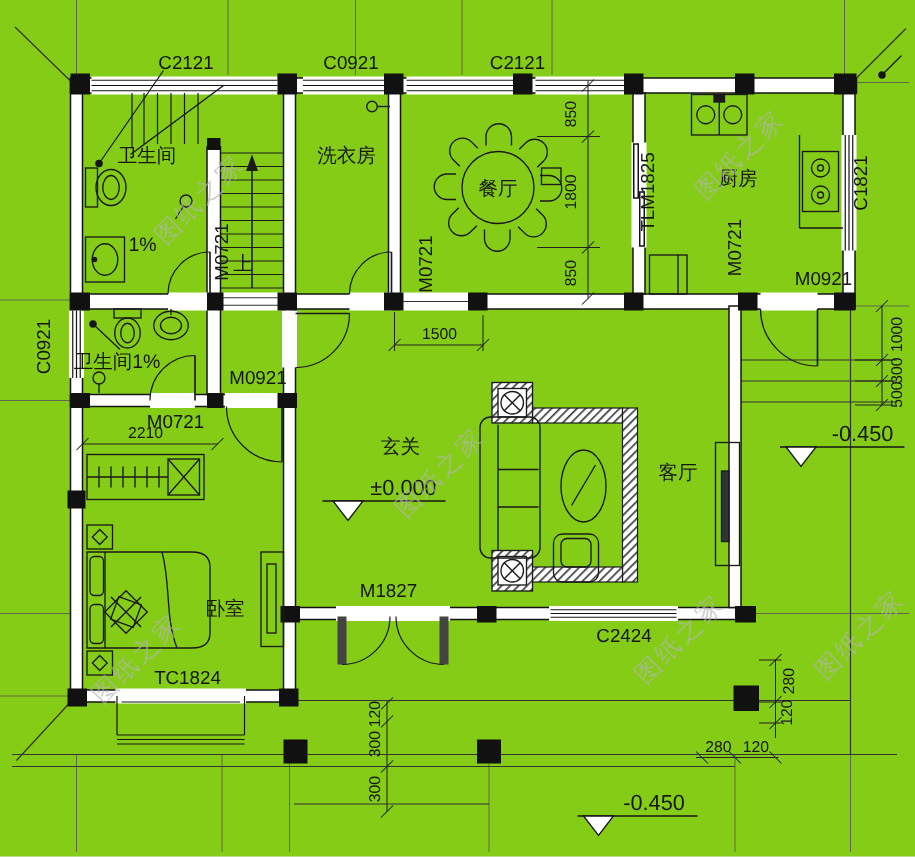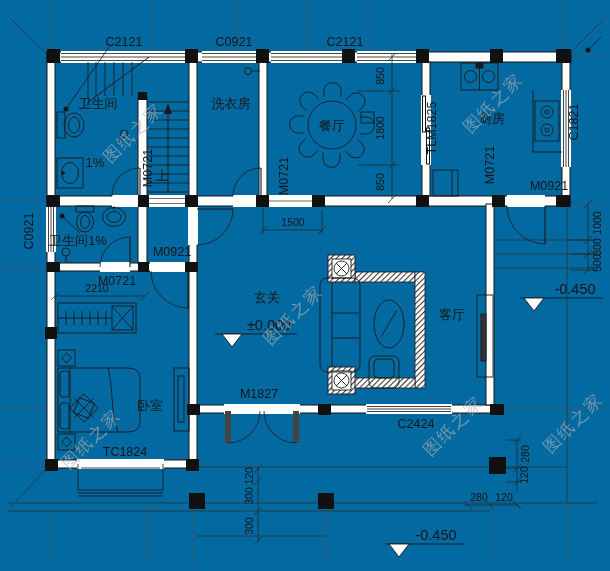--- a/index.html
+++ b/index.html
@@ -1,16 +1,16 @@
 <!DOCTYPE html>
 <html><head>
 <meta charset="utf-8">
 <style>
   html,body{margin:0;padding:0;background:#e8e8e8;}
-  .stage{width:610px;height:571px;background:#0369a1;position:relative;overflow:hidden;
+  .stage{width:610px;height:571px;background:#84cc16;position:relative;overflow:hidden;
          font-family:"Liberation Sans","DejaVu Sans",sans-serif;}
   svg{display:block}
   svg text{text-anchor:middle;fill:#161616;font-family:"Liberation Sans","DejaVu Sans",sans-serif;}
   .t{font-size:12.5px;}
   .room{font-size:13px;font-weight:500;}
   .dim{font-size:10.5px;}
   .lvl{font-size:14.5px;}
   .wm{font-size:17px;fill:#b4b4b4;opacity:.62;letter-spacing:2px;font-weight:500;}
 </style>
 </head>

